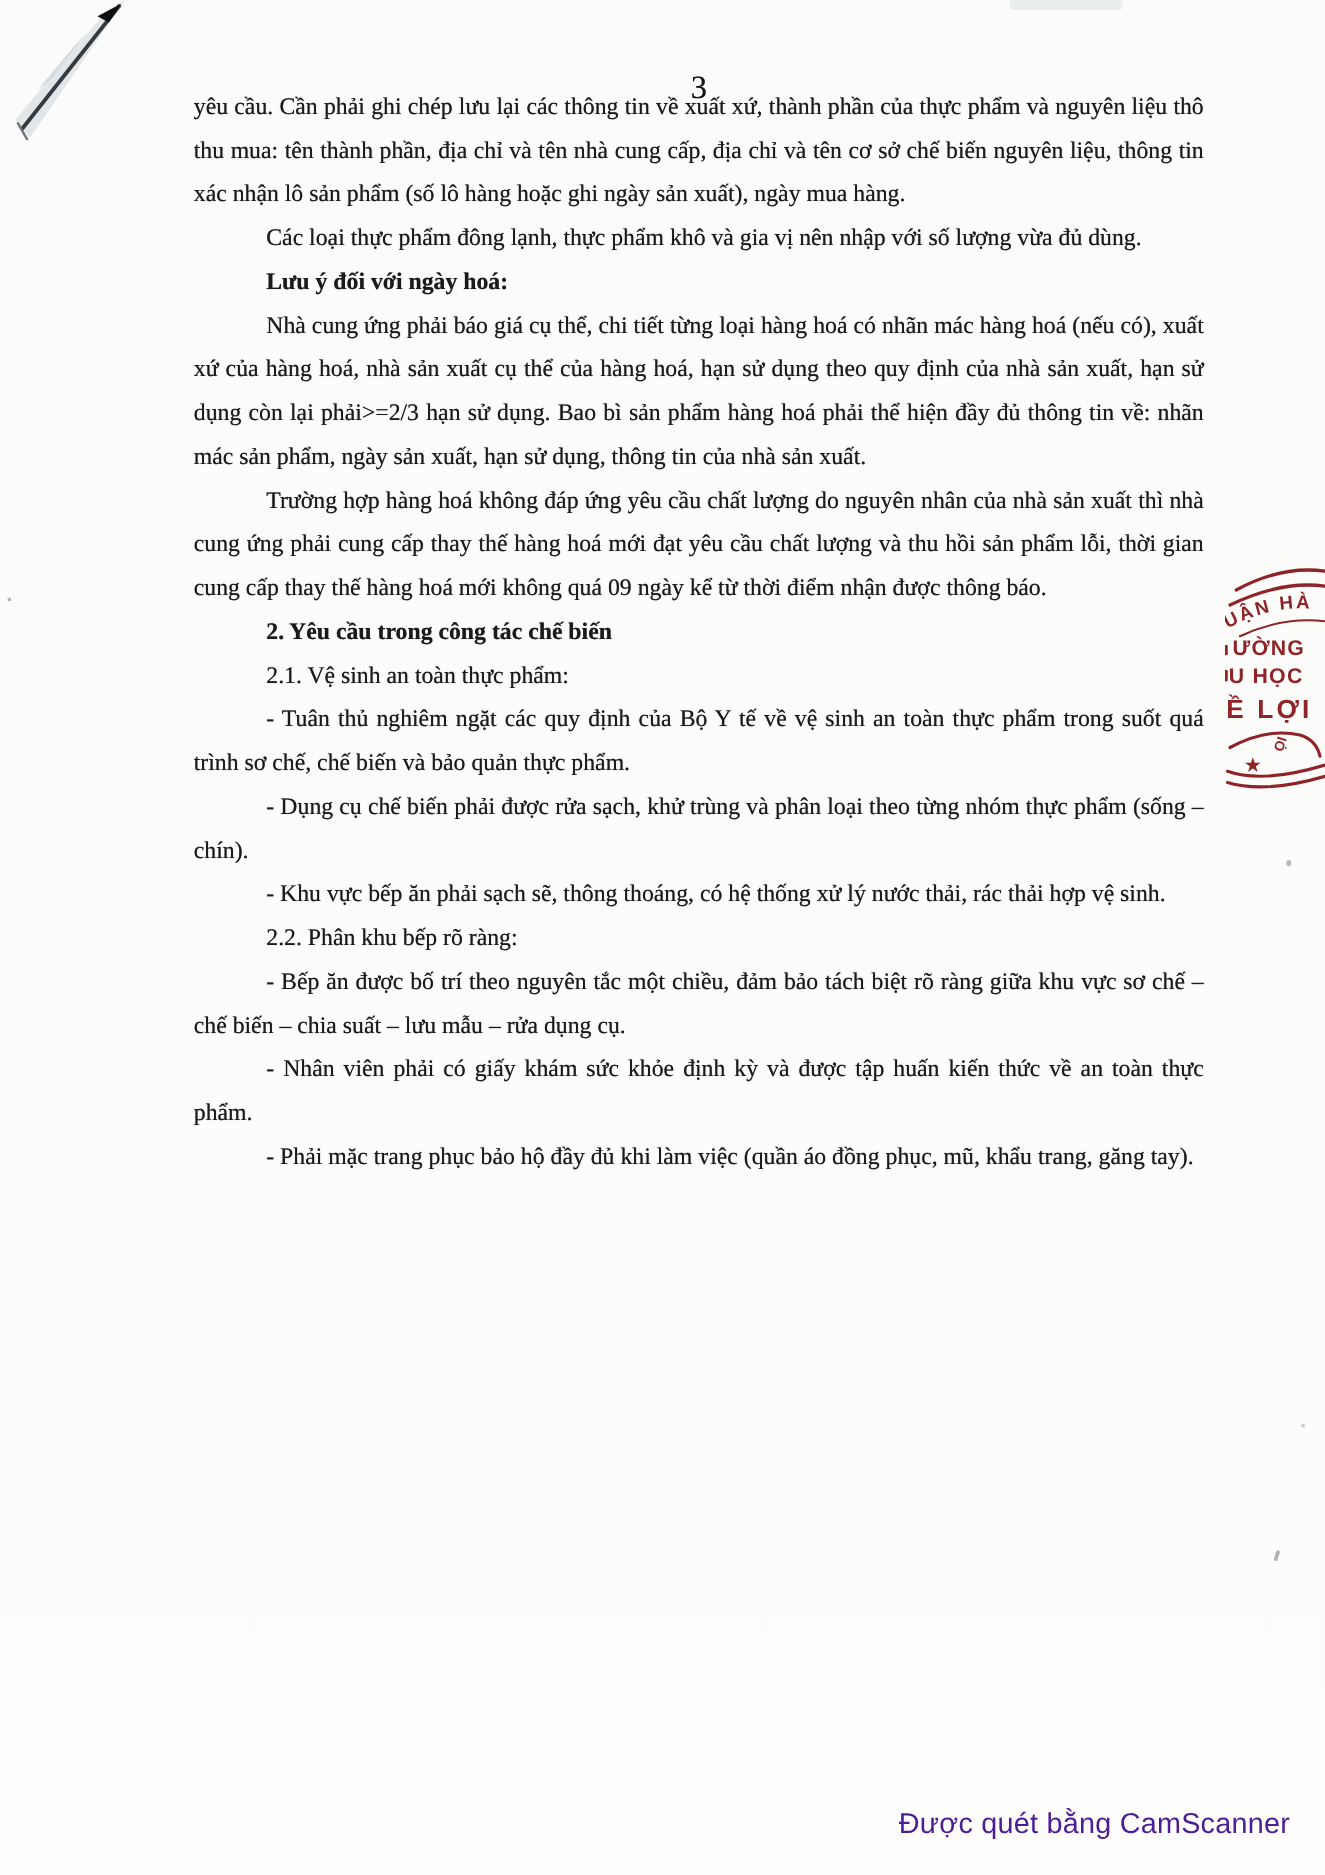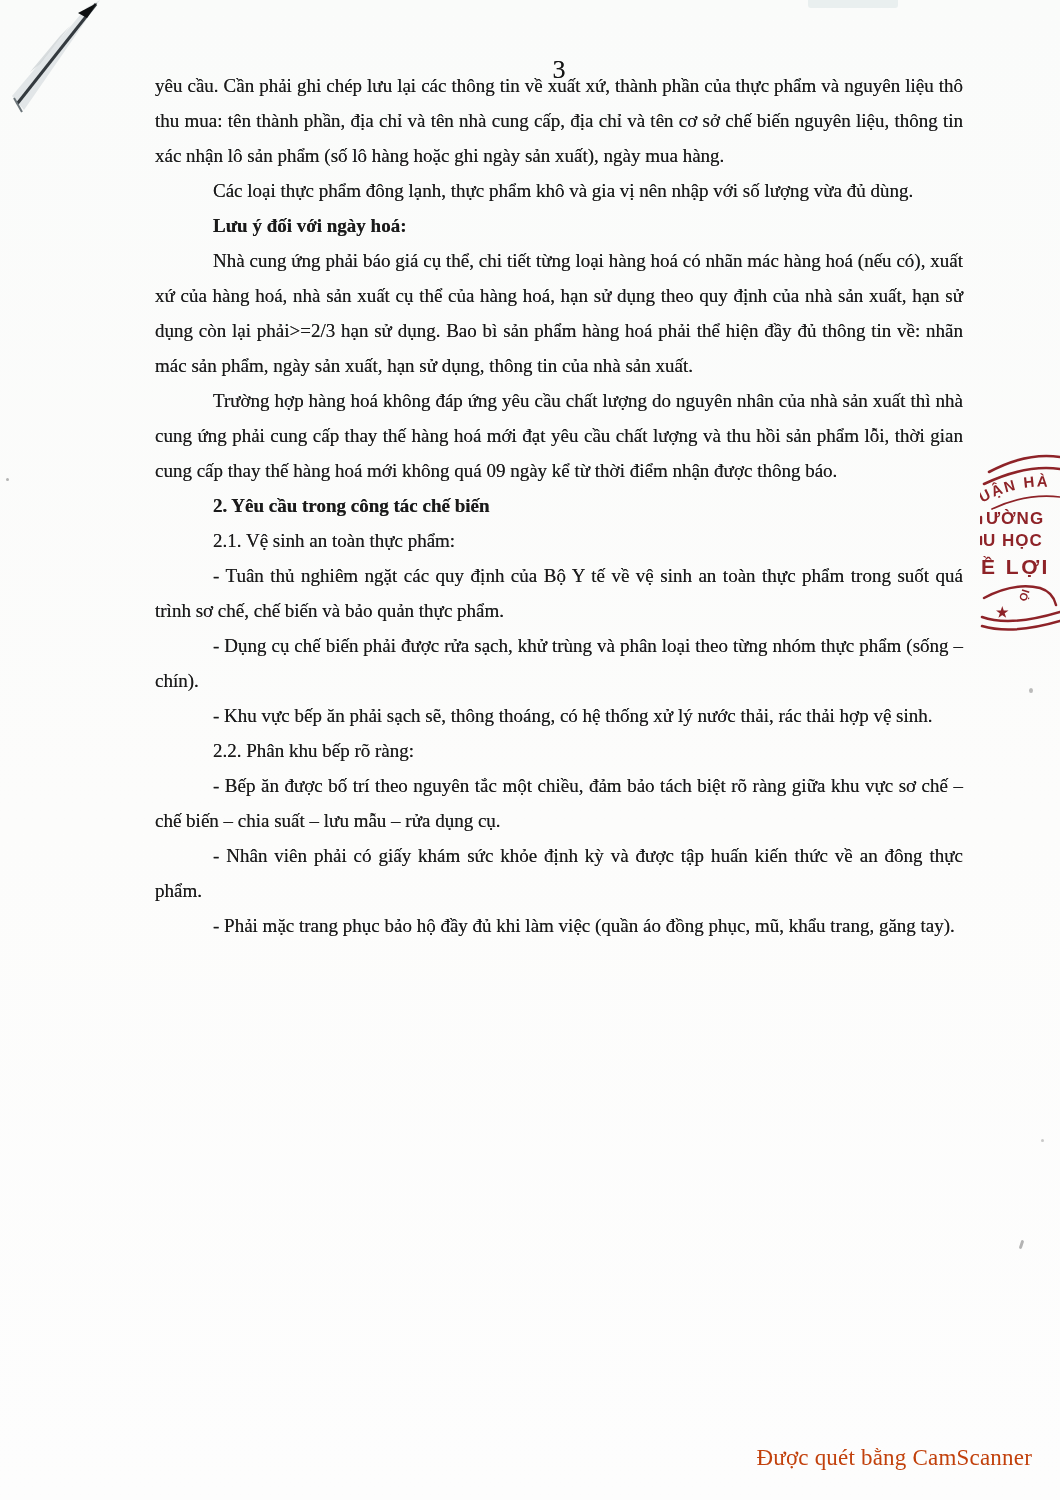--- a/index.html
+++ b/index.html
@@ -38,21 +38,21 @@
   }
   
   .speck{position:absolute;border-radius:50%;background:#7a7a7a}
   .speck-a{left:1029px;top:688px;width:4px;height:5px;opacity:.5}
   .speck-b{left:1020px;top:1240px;width:3px;height:9px;opacity:.45;border-radius:2px;transform:rotate(18deg);background:#5a5a5a}
   .speck-c{left:6px;top:478px;width:3px;height:3px;opacity:.55}
   .speck-d{left:1041px;top:1139px;width:3px;height:3px;opacity:.4}
   
   .scan-footer{
     position:absolute;top:1445px;right:28px;
-    font-family:Liberation Serif, serif;font-size:23px;color:#c2410c;
+    font-family:Liberation Sans, sans-serif;font-size:23px;color:#4c1d95;
     letter-spacing:.2px;
   }
 </style>
 </head>
 <body>
 
 <div class="corner-mark">
   <svg width="130" height="130" viewBox="0 0 130 130">
     <polygon points="12,96 86,8 100,0 24,110" fill="#dde2e4" opacity="0.85"></polygon>
     <polygon points="30,72 60,36 70,26 40,64" fill="#c9ced1" opacity="0.7"></polygon>
@@ -73,21 +73,21 @@
     <p class="para p-heading">Lưu ý đối với ngày hoá:</p>
     <p class="para p-indent">Nhà cung ứng phải báo giá cụ thể, chi tiết từng loại hàng hoá có nhãn mác hàng hoá (nếu có), xuất xứ của hàng hoá, nhà sản xuất cụ thể của hàng hoá, hạn sử dụng theo quy định của nhà sản xuất, hạn sử dụng còn lại phải&gt;=2/3 hạn sử dụng. Bao bì sản phẩm hàng hoá phải thể hiện đầy đủ thông tin về: nhãn mác sản phẩm, ngày sản xuất, hạn sử dụng, thông tin của nhà sản xuất.</p>
     <p class="para p-indent">Trường hợp hàng hoá không đáp ứng yêu cầu chất lượng do nguyên nhân của nhà sản xuất thì nhà cung ứng phải cung cấp thay thế hàng hoá mới đạt yêu cầu chất lượng và thu hồi sản phẩm lỗi, thời gian cung cấp thay thế hàng hoá mới không quá 09 ngày kể từ thời điểm nhận được thông báo.</p>
     <p class="para p-heading">2. Yêu cầu trong công tác chế biến</p>
     <p class="para p-indent">2.1. Vệ sinh an toàn thực phẩm:</p>
     <p class="para p-indent">- Tuân thủ nghiêm ngặt các quy định của Bộ Y tế về vệ sinh an toàn thực phẩm trong suốt quá trình sơ chế, chế biến và bảo quản thực phẩm.</p>
     <p class="para p-indent">- Dụng cụ chế biến phải được rửa sạch, khử trùng và phân loại theo từng nhóm thực phẩm (sống – chín).</p>
     <p class="para p-indent">- Khu vực bếp ăn phải sạch sẽ, thông thoáng, có hệ thống xử lý nước thải, rác thải hợp vệ sinh.</p>
     <p class="para p-indent">2.2. Phân khu bếp rõ ràng:</p>
     <p class="para p-indent">- Bếp ăn được bố trí theo nguyên tắc một chiều, đảm bảo tách biệt rõ ràng giữa khu vực sơ chế – chế biến – chia suất – lưu mẫu – rửa dụng cụ.</p>
-    <p class="para p-indent">- Nhân viên phải có giấy khám sức khỏe định kỳ và được tập huấn kiến thức về an đông thực phẩm.</p>
+    <p class="para p-indent">- Nhân viên phải có giấy khám sức khỏe định kỳ và được tập huấn kiến thức về an toàn thực phẩm.</p>
     <p class="para p-indent">- Phải mặc trang phục bảo hộ đầy đủ khi làm việc (quần áo đồng phục, mũ, khẩu trang, găng tay).</p>
   </div>
 
 <div class="stamp">
   <svg width="80" height="186" viewBox="0 0 80 186">
     <defs>
       <path id="arcTextPath" d="M 2,56 Q 40,35 78,41"></path>
     </defs>
 
     <path d="M 9,25 Q 46,5 80,10" stroke-width="2.6"></path>

